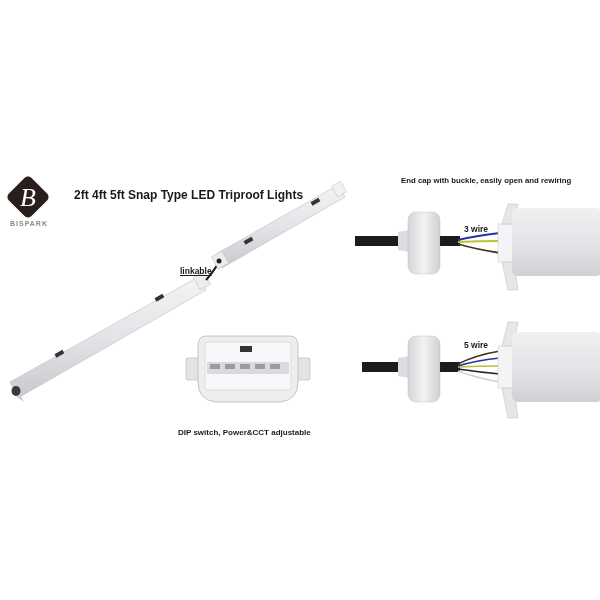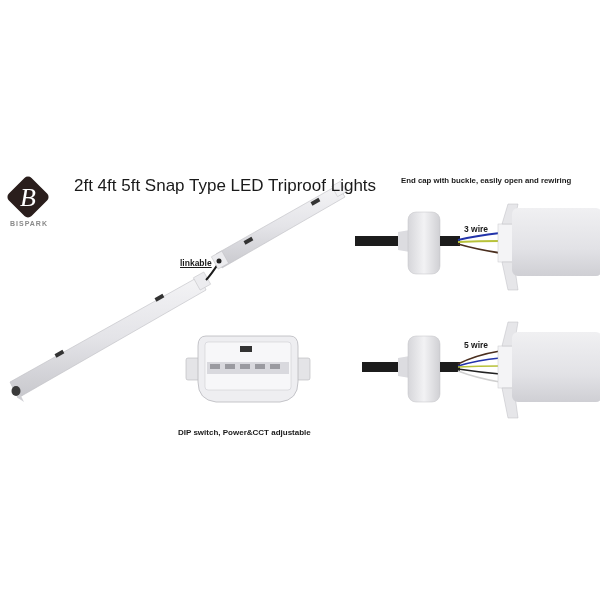--- a/index.html
+++ b/index.html
@@ -1,19 +1,19 @@
 <!DOCTYPE html>
 <html><head>
 <meta charset="utf-8">
 <style>
   html, body { margin:0; padding:0; }
   body { width:600px; height:600px; background:#ffffff; position:relative; overflow:hidden;
          font-family:"Liberation Sans", sans-serif; }
   .abs { position:absolute; }
-  .title { font-weight:normal; font-size:17px; color:#1a1a1a; white-space:nowrap; }
+  .title { font-weight:bold; font-size:12px; color:#1a1a1a; white-space:nowrap;margin-top:12px; }
   .label { font-weight:bold; font-size:8.5px; color:#1a1a1a; white-space:nowrap; }
   .small { font-weight:bold; font-size:7.5px; color:#1a1a1a; white-space:nowrap; }
   .brand { font-weight:bold; font-size:7px; letter-spacing:1px; color:#8a8a8a; }
   svg { position:absolute; left:0; top:0; }
 </style>
 </head>
 <body>
 
 <svg width="600" height="600" viewBox="0 0 600 600">
   <defs>
@@ -103,16 +103,16 @@
 
   <g>
     <rect x="12" y="181" width="32" height="32" rx="5" fill="#2a1e1c" transform="rotate(45 28 197)"></rect>
     <text x="28" y="206" text-anchor="middle" font-family="Liberation Serif, serif" font-style="italic" font-size="26" fill="#ffffff">B</text>
   </g>
 </svg>
 
 <div class="abs brand" style="left:10px; top:220px;">BISPARK</div>
 <div class="abs title" style="left:74px; top:176px;">2ft 4ft 5ft Snap Type LED Triproof Lights</div>
 <div class="abs small" style="left:401px; top:176px; font-size:7.8px;">End cap with buckle, easily open and rewiring</div>
-<div class="abs label" style="left:180px; top:258px;text-decoration:underline;">linkable</div>
+<div class="abs label" style="left:180px; top:266px;text-decoration:underline;">linkable</div>
 <div class="abs small" style="left:178px; top:408px; font-size:8px;margin-top:20px;">DIP switch, Power&amp;CCT adjustable</div>
 <div class="abs label" style="left:457px; top:224px;margin-left:7px;">3 wire</div>
 <div class="abs label" style="left:464px; top:340px;">5 wire</div>
 
 </body></html>

